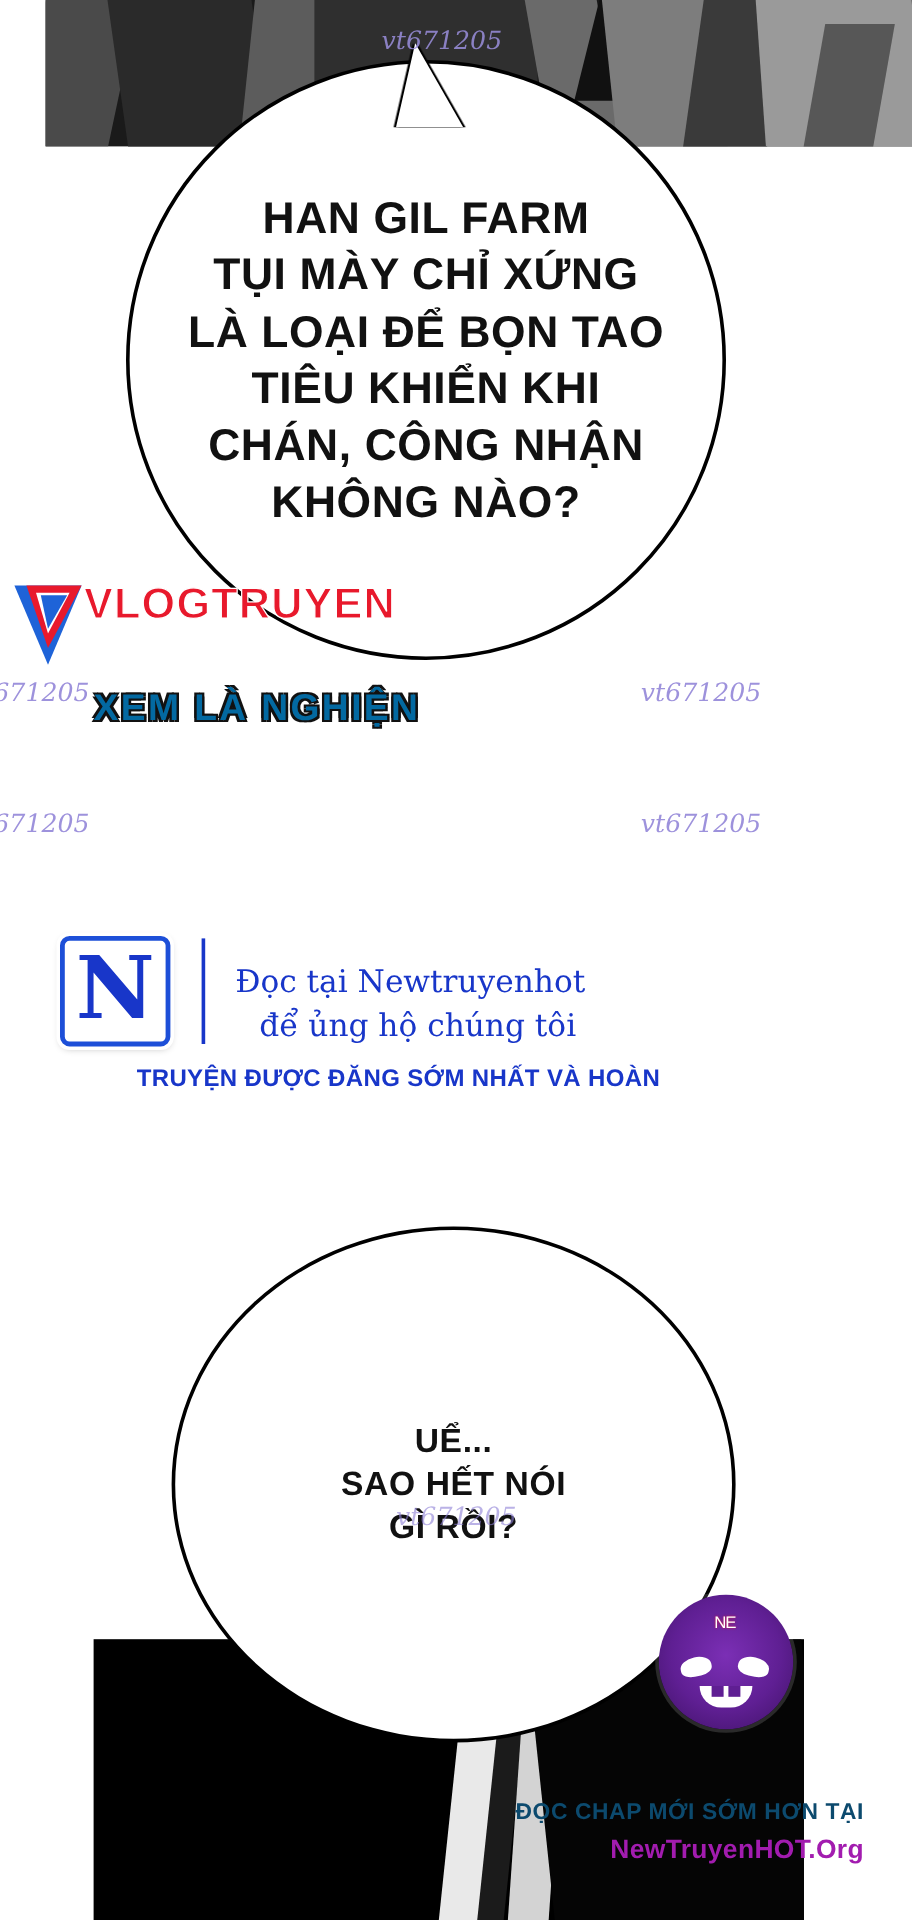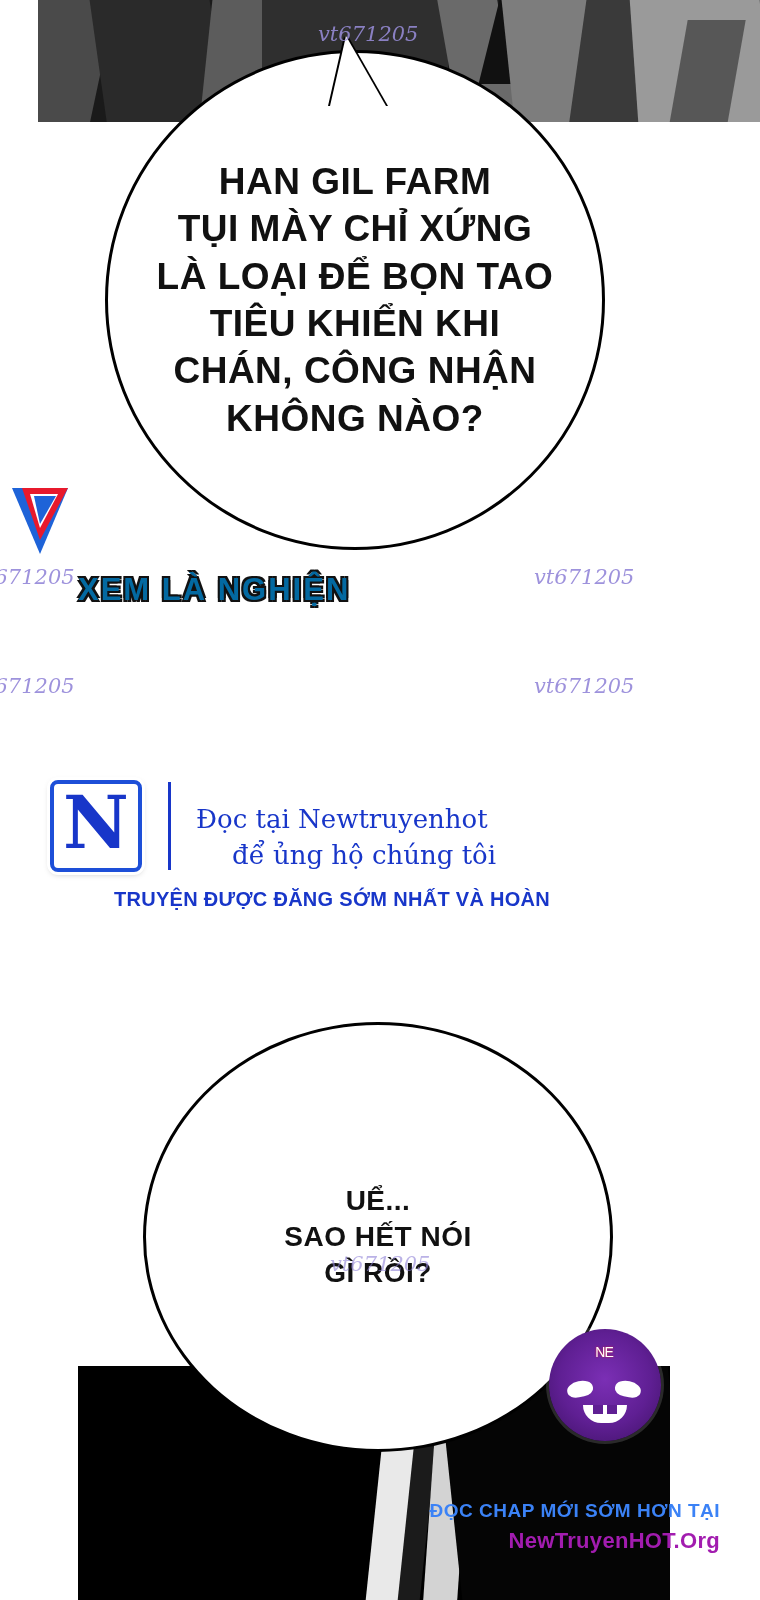--- a/index.html
+++ b/index.html
@@ -252,21 +252,21 @@
   }
   .nt-line1, .nt-line2 {
     position: absolute;
     left: 196px;
     font-family: "DejaVu Serif", serif;
     font-size: 26px;
     color: #1836c9;
     white-space: nowrap;
   }
   .nt-line1 { top: 34px; }
-  .nt-line2 { top: 70px; left: 232px; }
+  .nt-line2 { top: 70px; left: 216px; }
 
   .nt-promo1, .nt-promo2 {
     position: absolute;
     width: 664px;
     text-align: center;
     font-weight: 700;
     font-size: 20px;
     color: #1836c9;
     letter-spacing: 0.3px;
   }
@@ -376,21 +376,21 @@
     position: absolute;
     right: 40px;
     text-align: right;
     white-space: nowrap;
     z-index: 9;
   }
   .foot1 {
     top: 1500px;
     font-size: 19px;
     font-weight: 700;
-    color: #3b82f6;
+    color: #0c4a6e;
     letter-spacing: 0.5px;
   }
   .foot2 {
     top: 1528px;
     font-size: 22px;
     font-weight: 700;
     color: #a21caf;
     letter-spacing: 0.3px;
   }
 </style>
@@ -422,20 +422,21 @@
 KHÔNG NÀO?</div>
 </div>
 
 <div class="vlog-logo">
   <svg class="vlog-mark" viewBox="0 0 60 74">
     <polygon points="2,4 58,4 30,70" fill="#1e63d8"></polygon>
     <polygon points="12,4 58,4 30,56" fill="#e8192c"></polygon>
     <polygon points="20,10 48,10 30,44" fill="#ffffff"></polygon>
     <polygon points="24,12 46,12 30,40" fill="#1e63d8"></polygon>
   </svg>
+  <div class="vlog-title">VLOGTRUYEN</div>
   <div class="vlog-sub">XEM LÀ NGHIỆN</div>
 </div>
 
 <div class="wm wm-2">t671205</div>
 <div class="wm wm-3">vt671205</div>
 <div class="wm wm-4">t671205</div>
 <div class="wm wm-5">vt671205</div>
 
 <div class="nt-banner">
   <div class="nt-logo">

